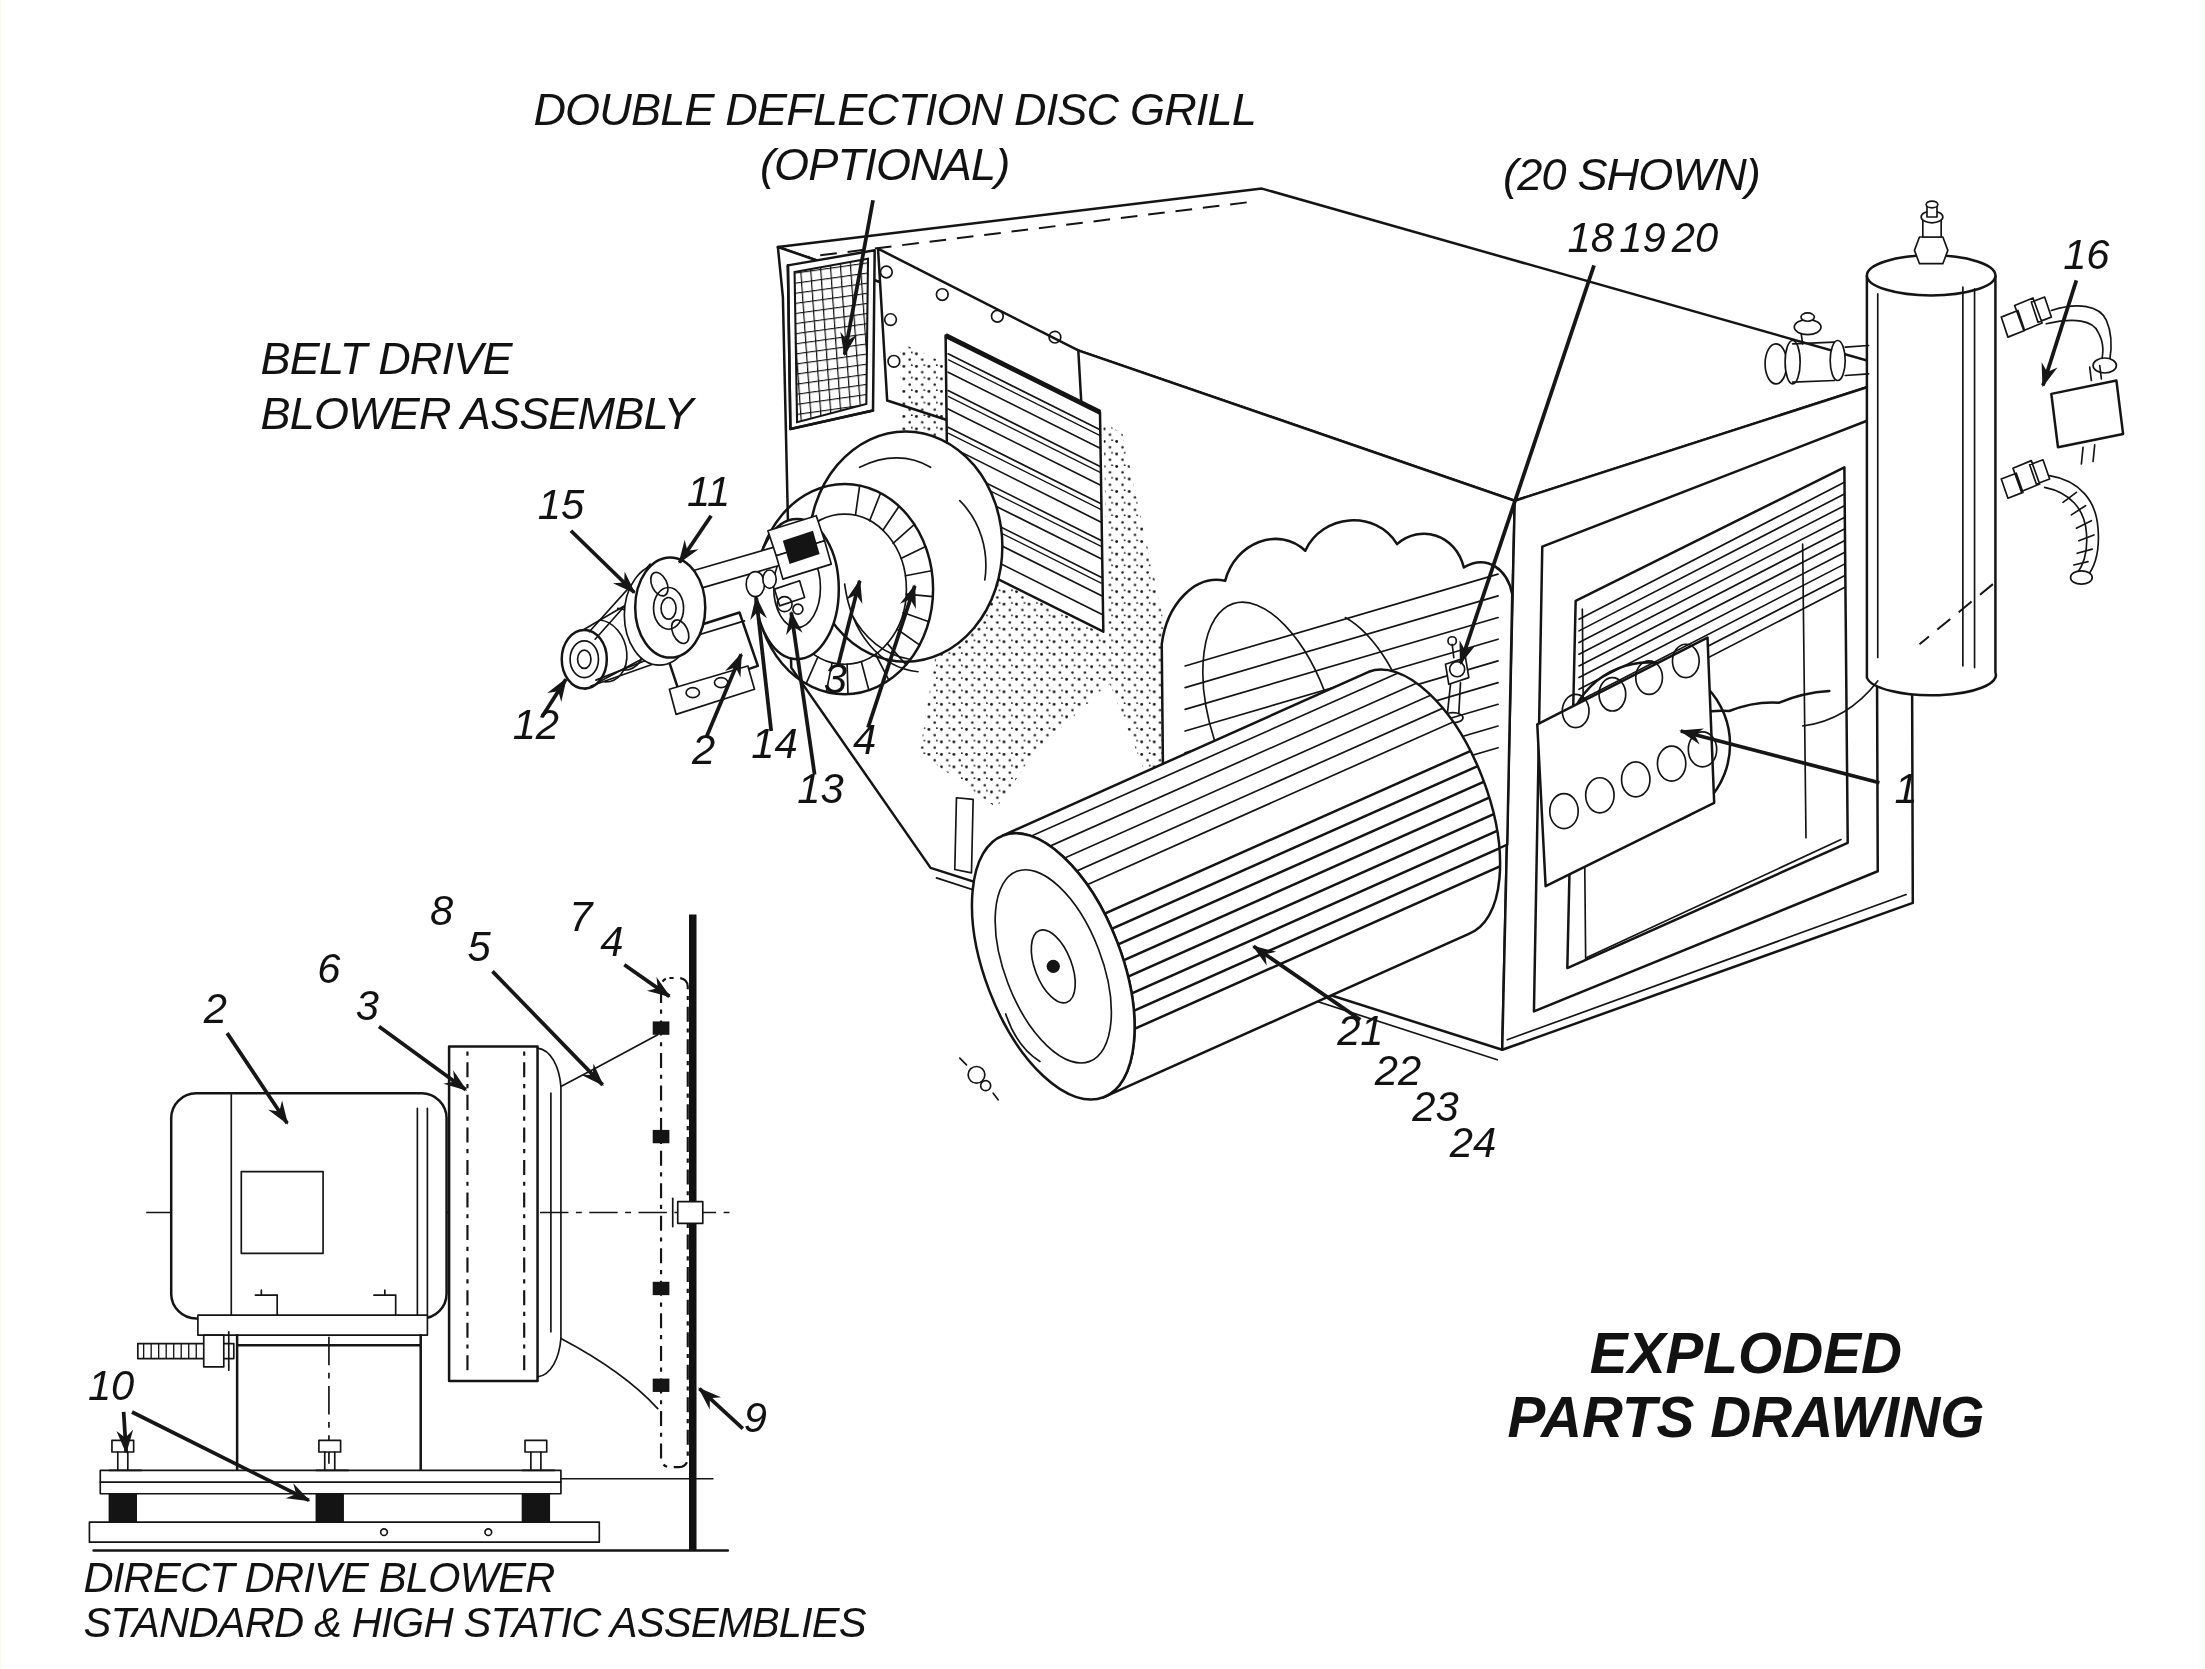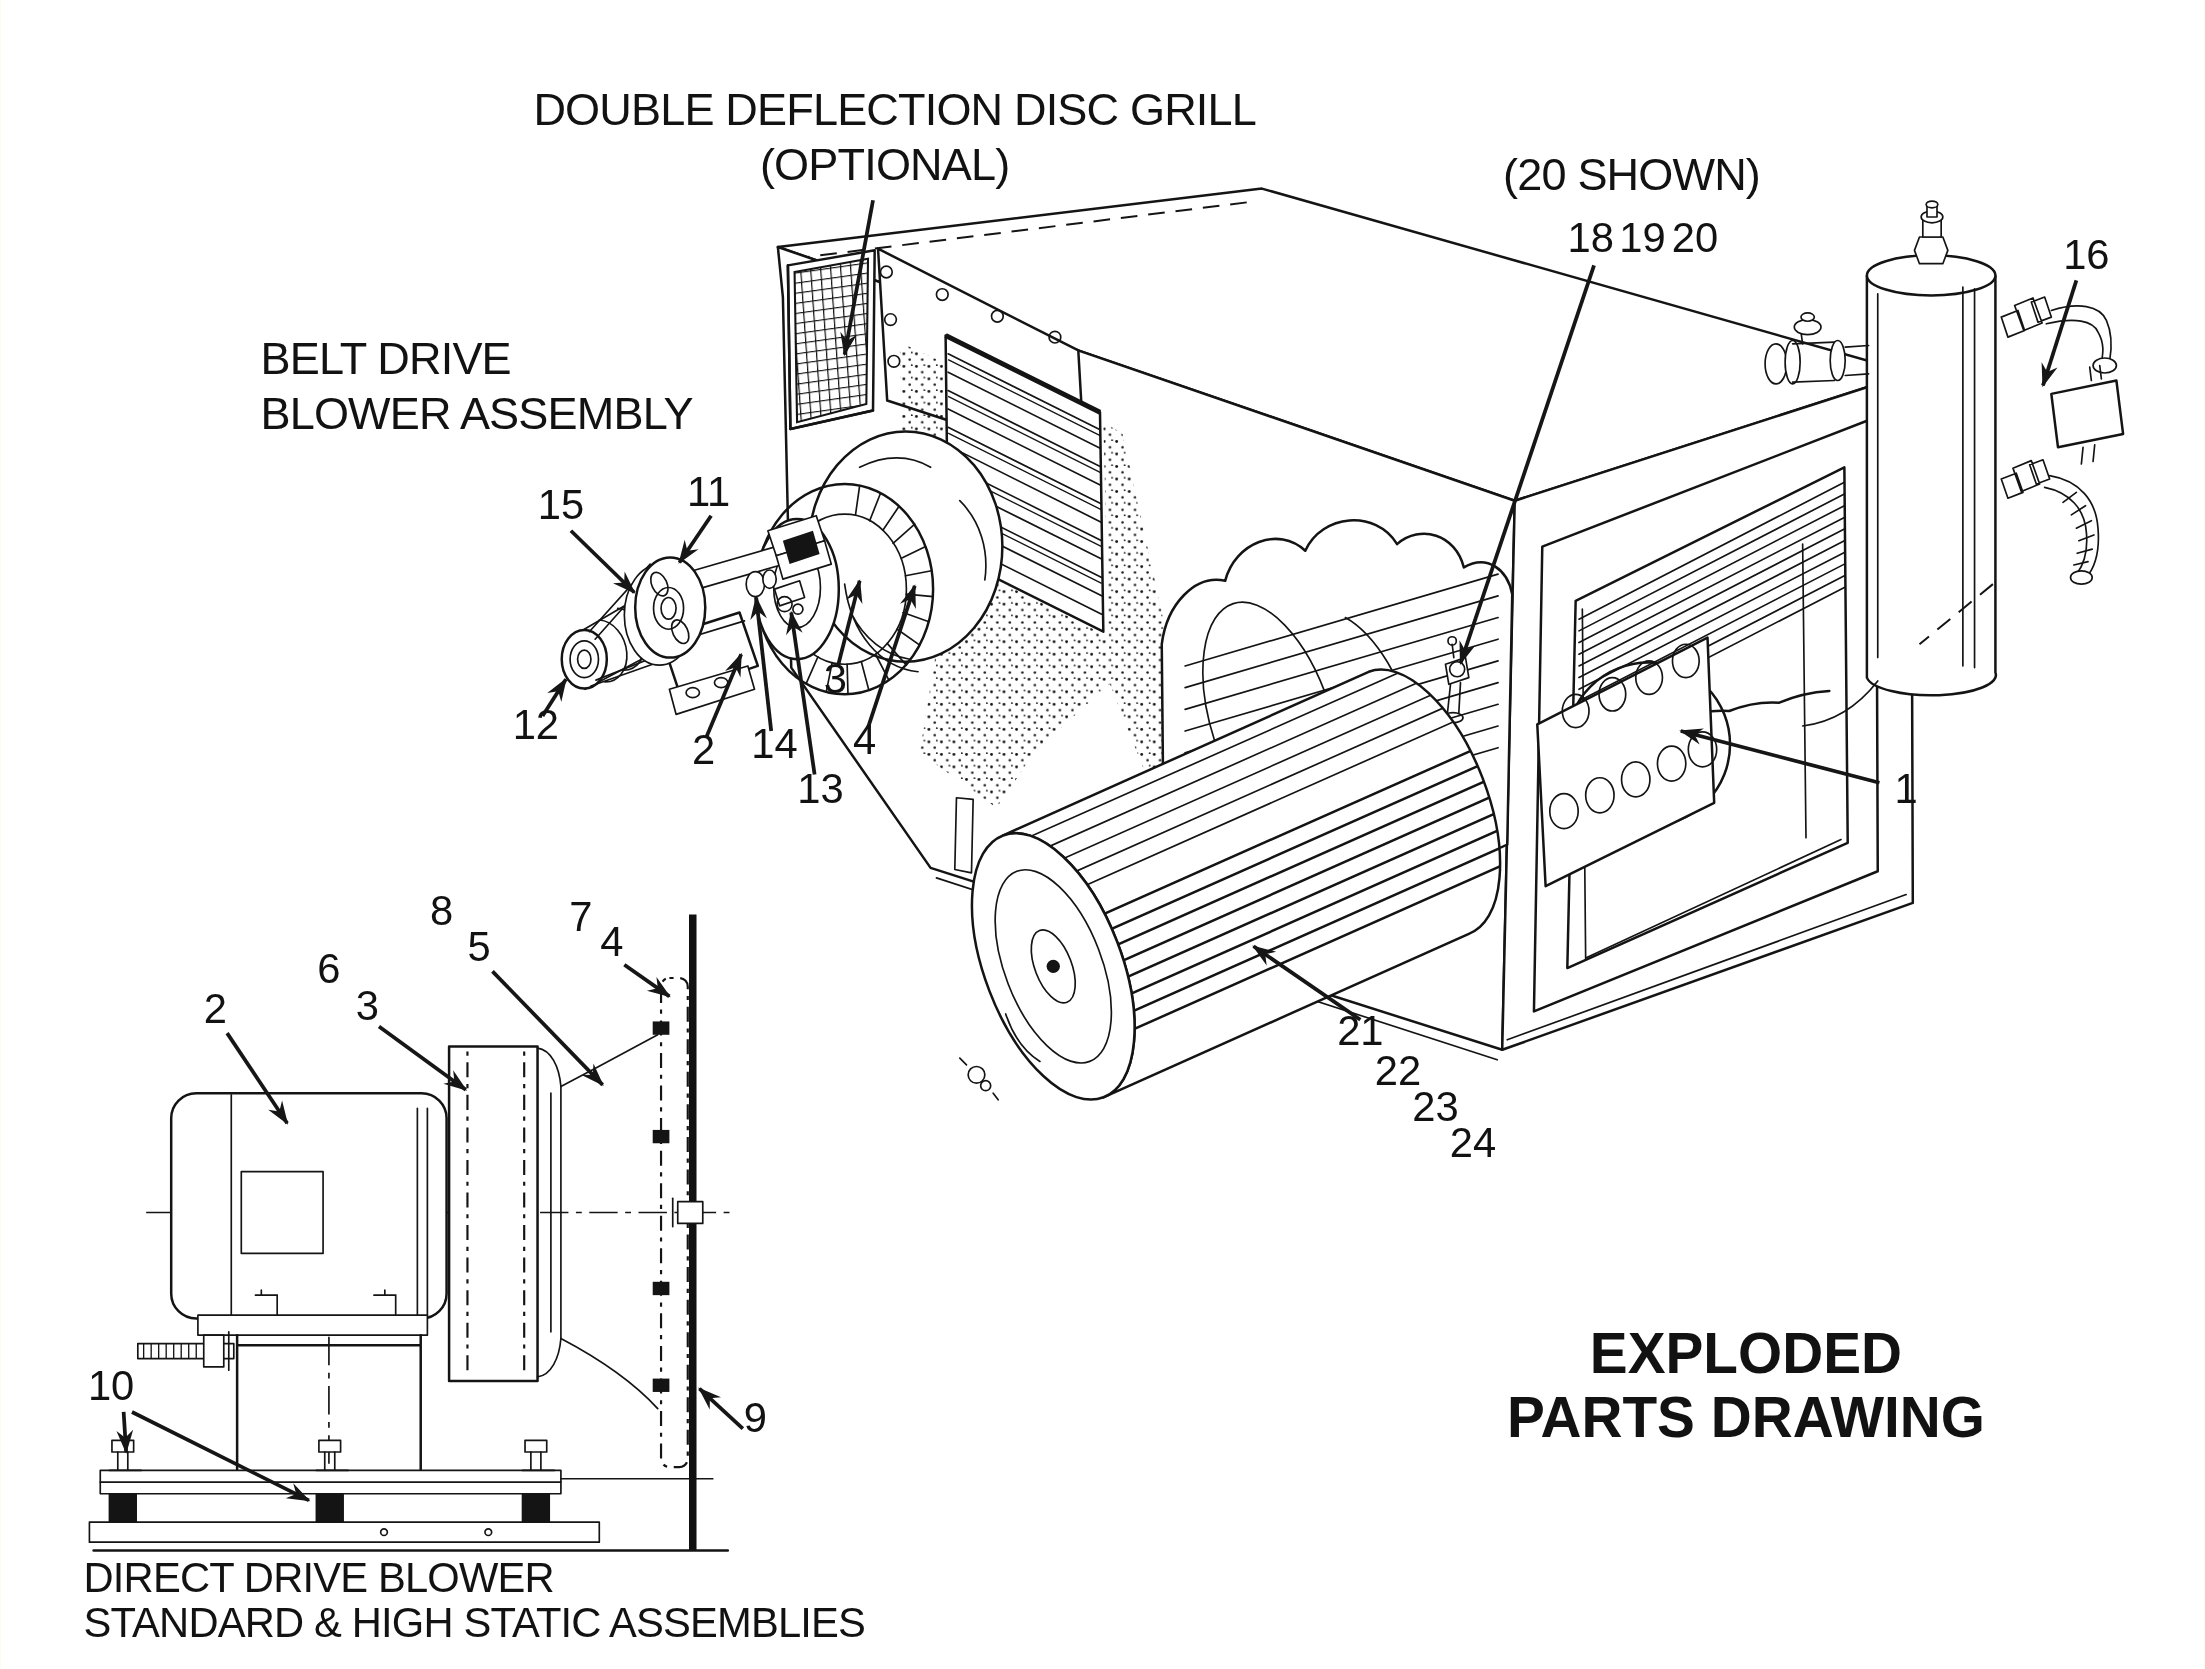--- a/index.html
+++ b/index.html
@@ -1,16 +1,16 @@
 <!DOCTYPE html>
 <html style="font-size:13.4px"><head>
 <meta charset="utf-8">
 <style>
   html,body{margin:0;padding:0;background:#ffffff;}
-  #stage{position:relative;width:2205px;height:1669px;background:#bef264;overflow:hidden;}
+  #stage{position:relative;width:2205px;height:1669px;background:#bef264;overflow:hidden;font-style:italic;}
   svg{display:block;}
   svg .ln{stroke:#141414;fill:none;stroke-width:3;stroke-linecap:round;stroke-linejoin:round;}
   svg .s2{stroke:#141414;fill:none;stroke-width:2;stroke-linecap:round;}
   svg .s15{stroke:#141414;fill:none;stroke-width:1.6;}
   svg .wf{fill:#ffffff;stroke:#141414;stroke-width:3;stroke-linejoin:round;}
   svg .wf2{fill:#ffffff;stroke:#141414;stroke-width:2;stroke-linejoin:round;}
   svg .ink{fill:#141414;stroke:none;}
   svg .ld{stroke:#161616;fill:none;stroke-width:4.5;marker-end:url(#ah);}
   svg .dashdot{stroke:#141414;fill:none;stroke-width:2;stroke-dasharray:34 9 7 9;}
   svg .dashed{stroke:#141414;fill:none;stroke-width:2.4;stroke-dasharray:20 13;}

